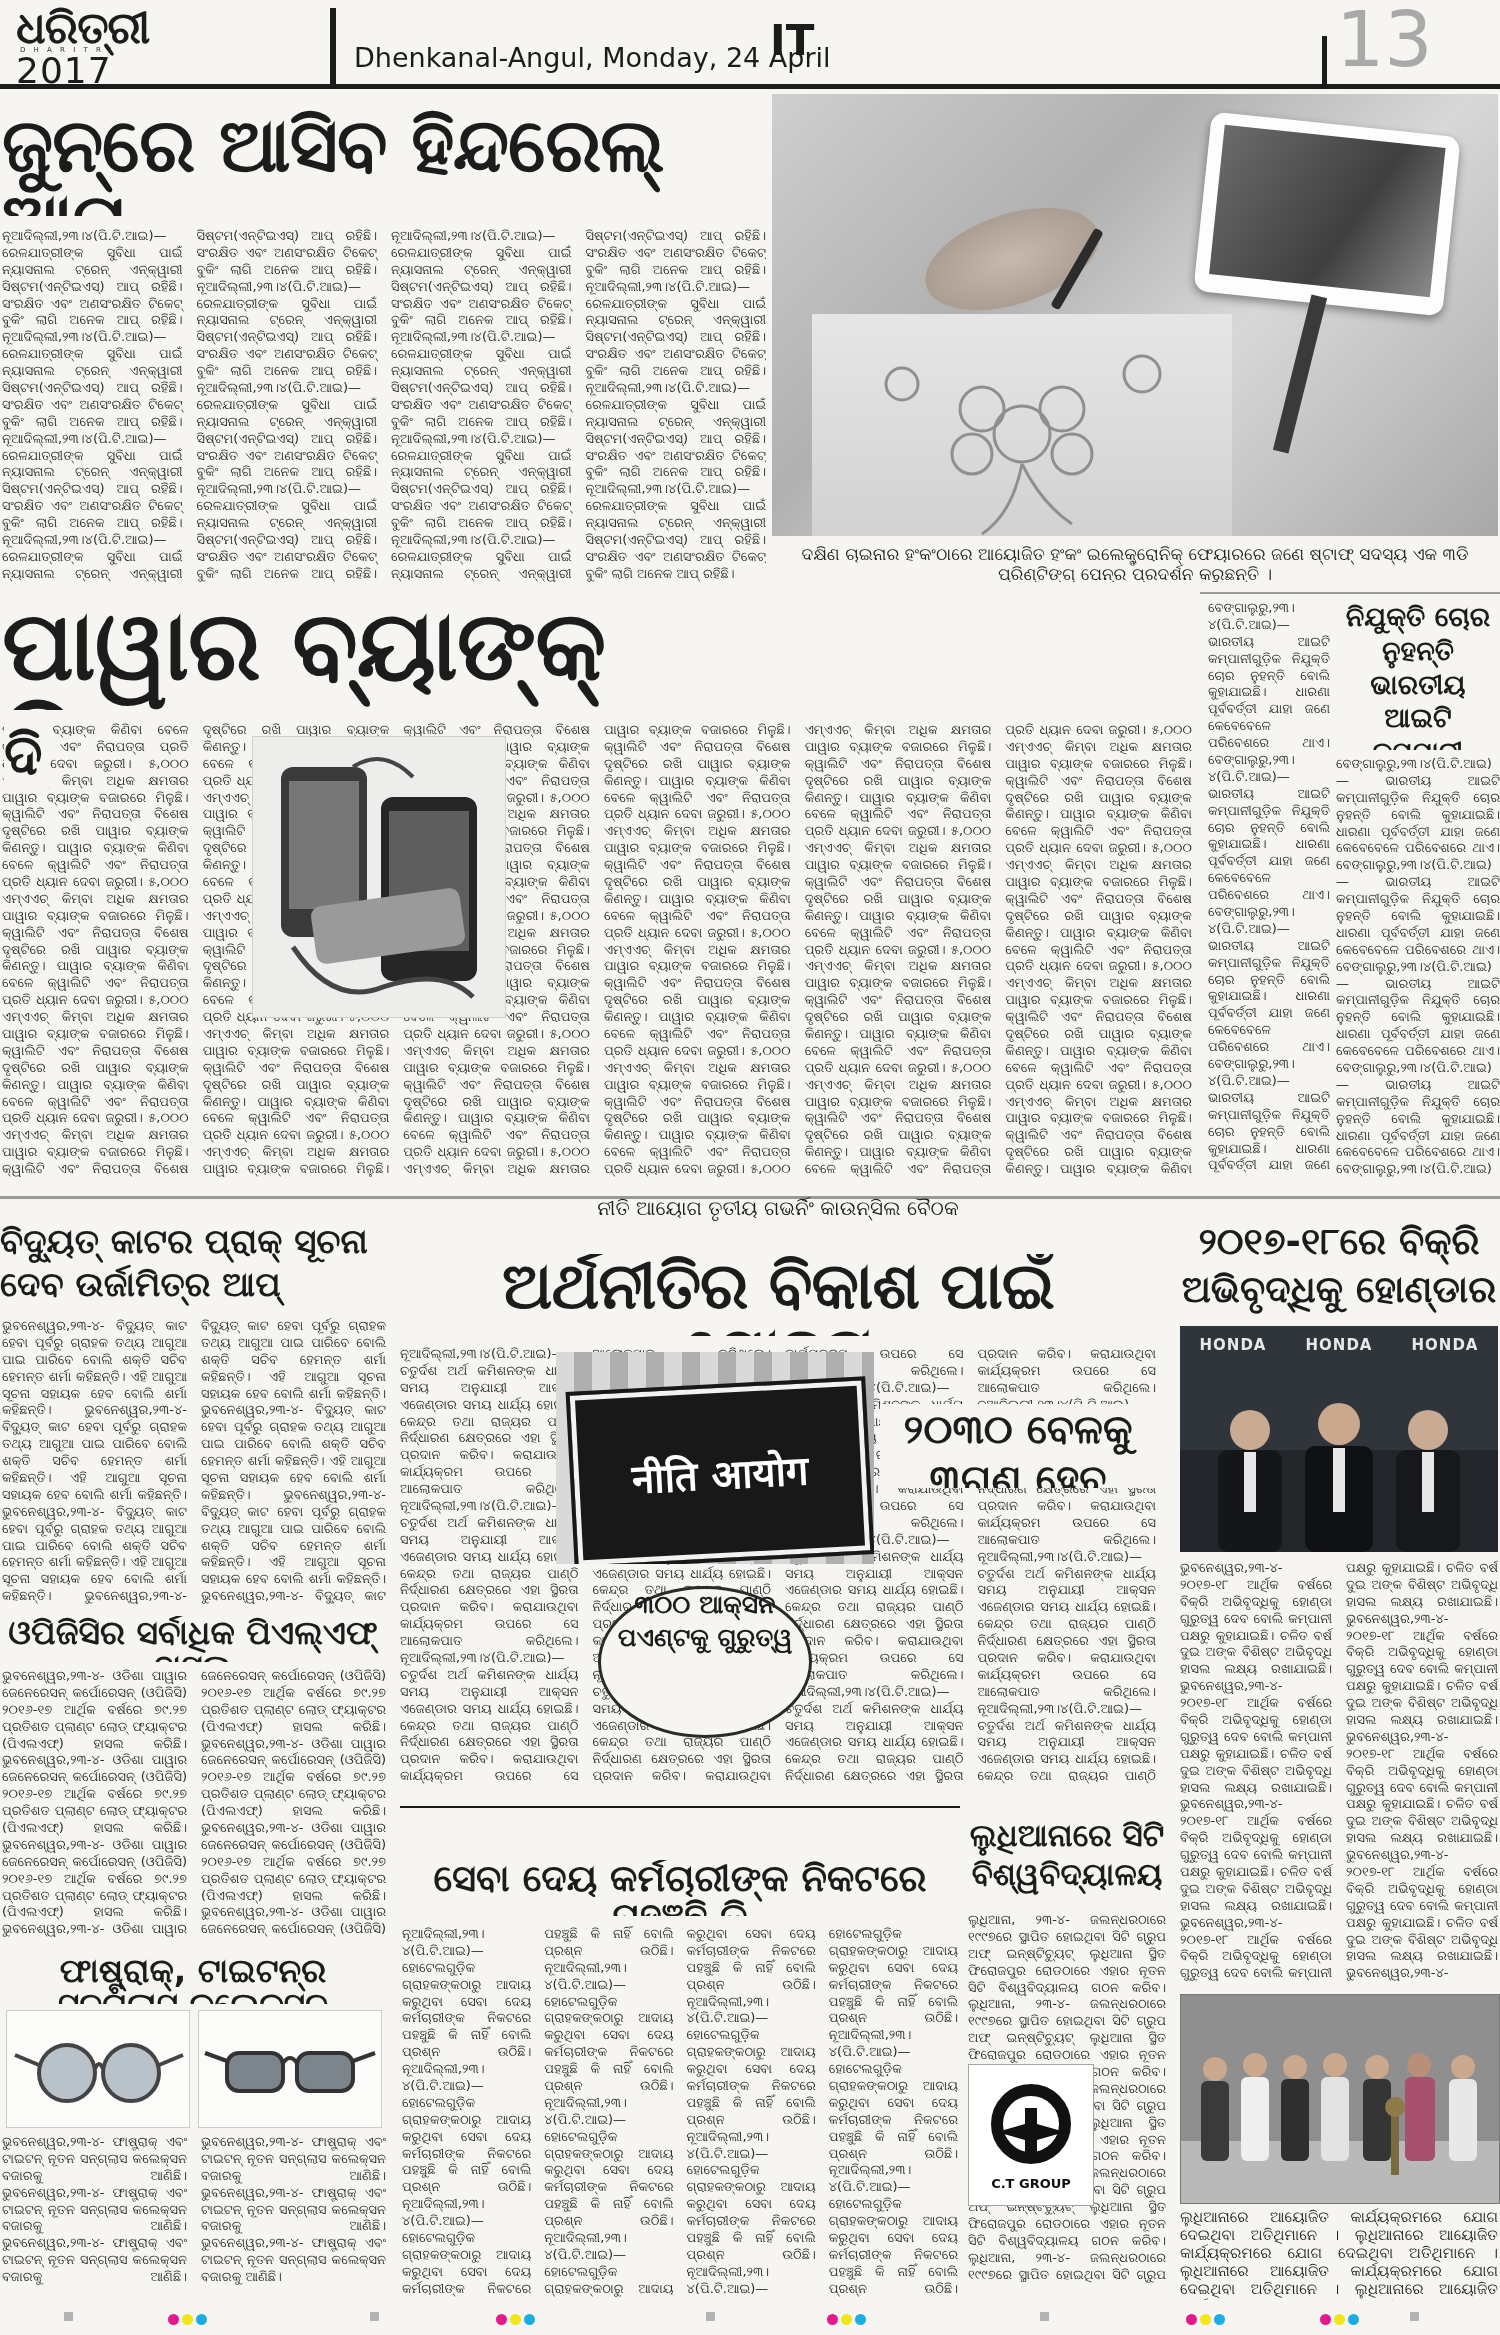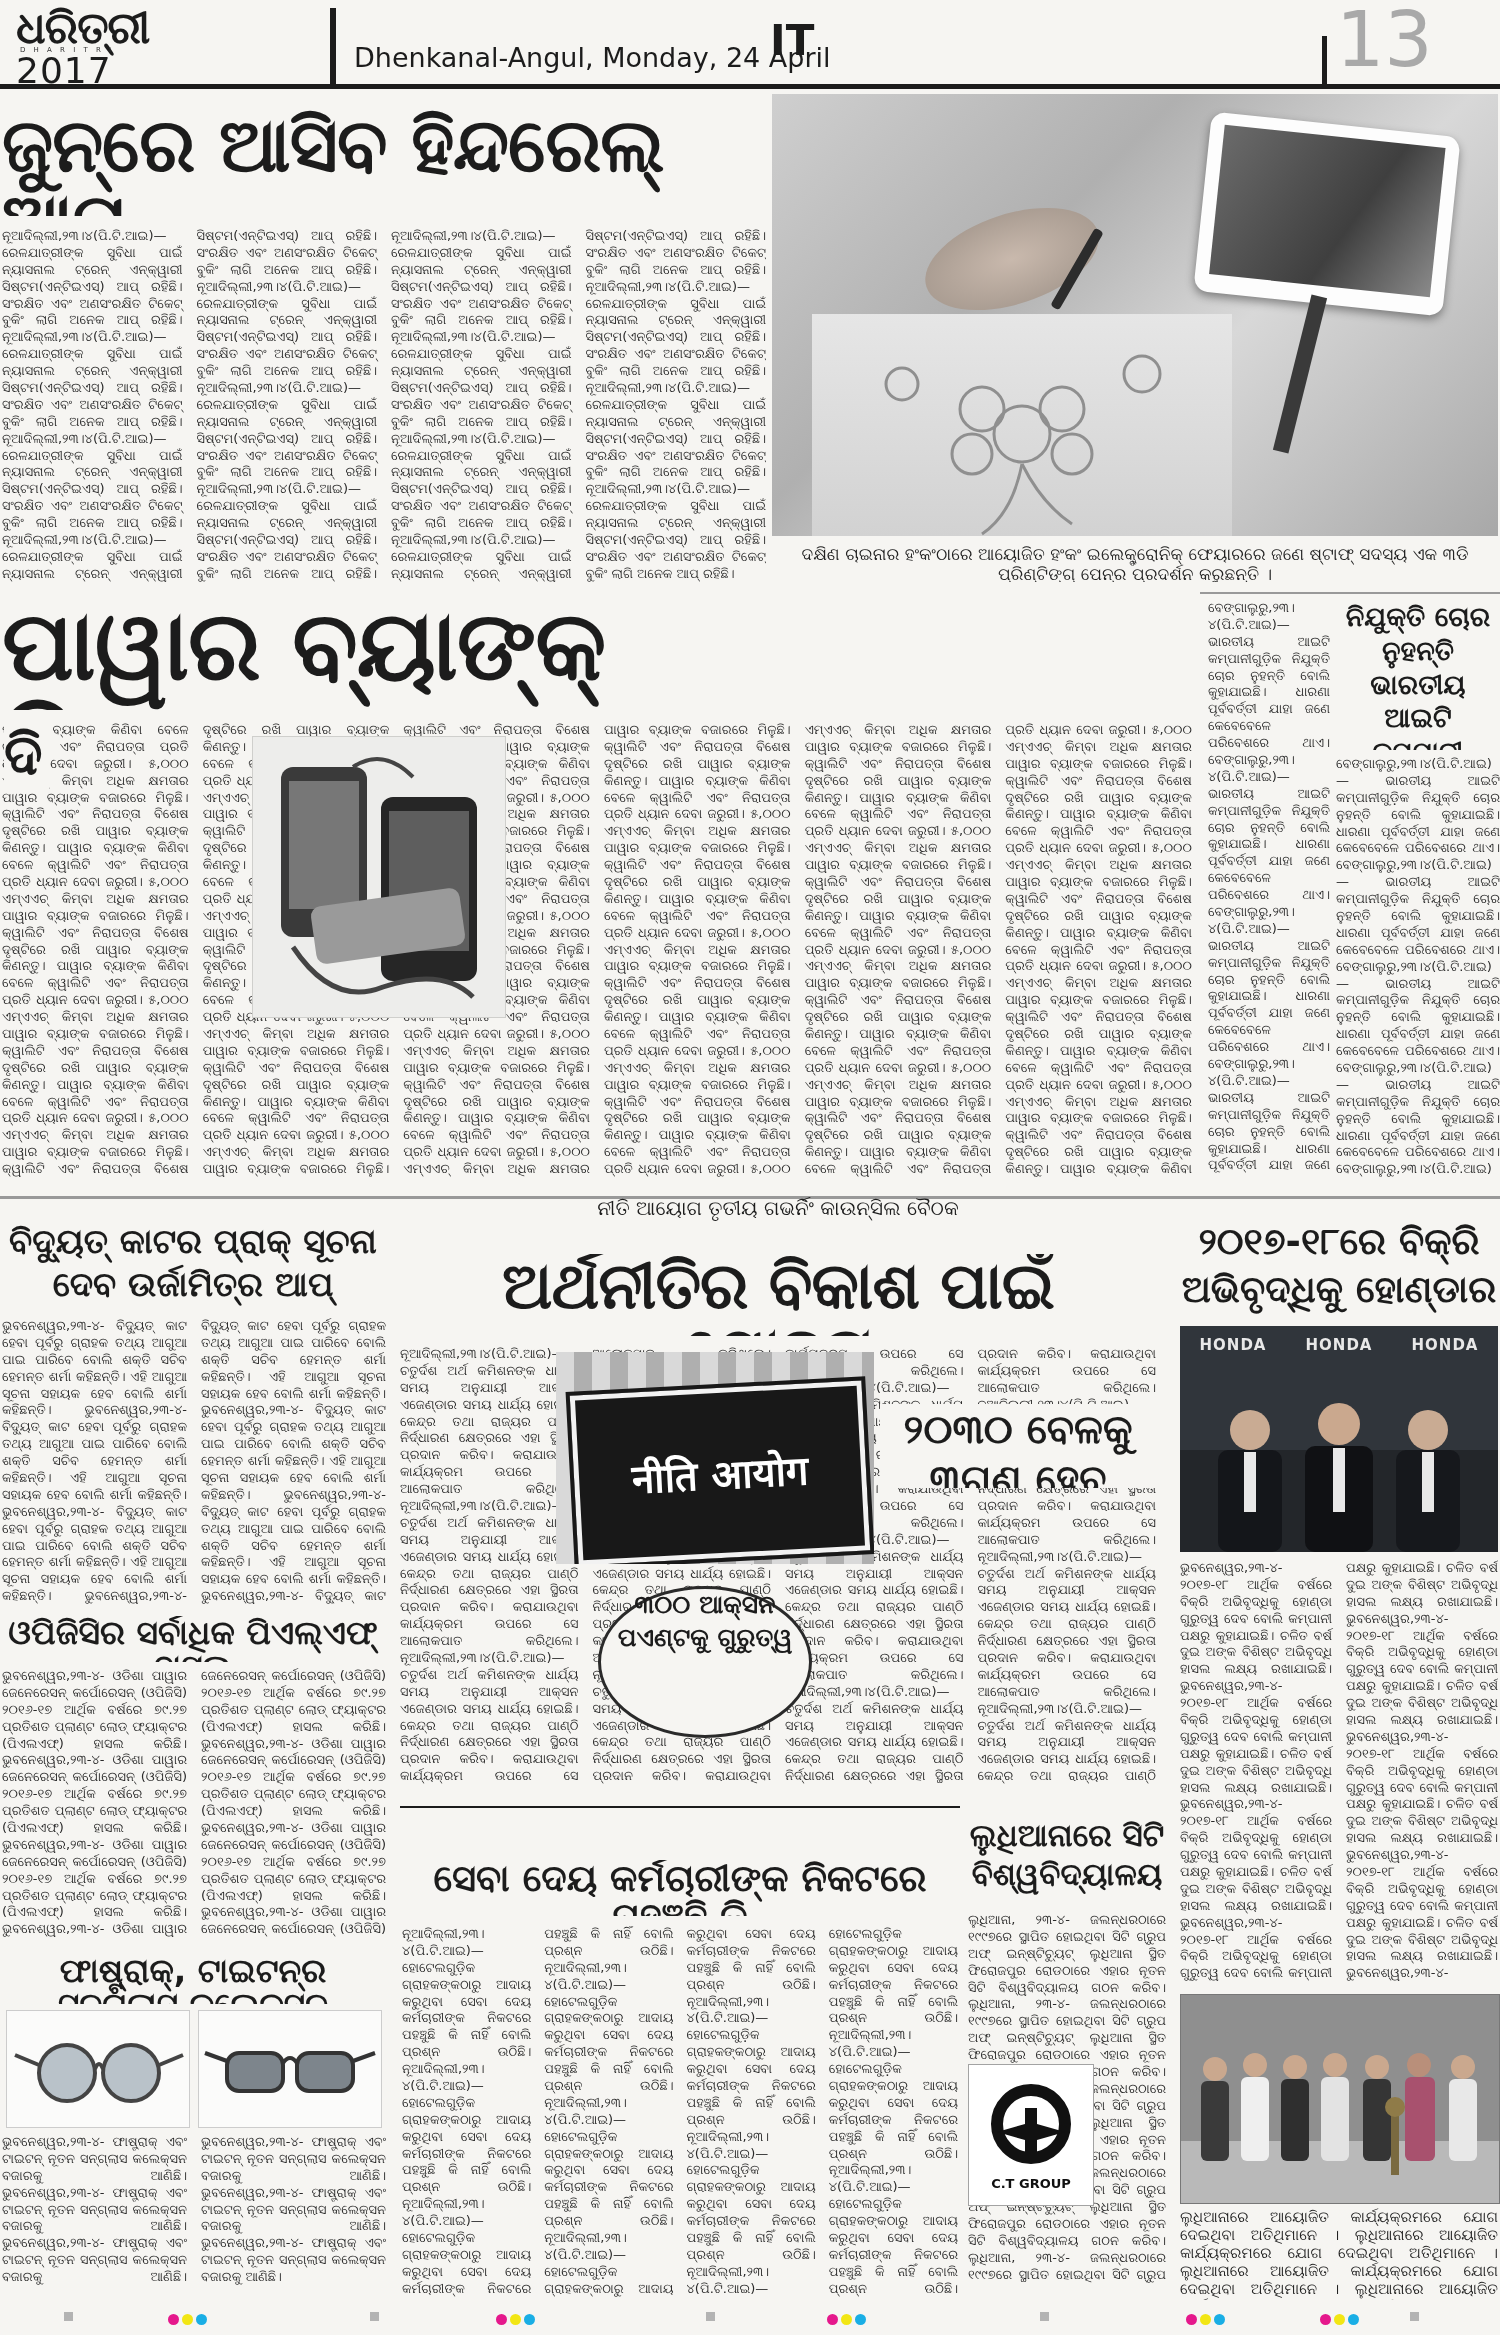--- a/index.html
+++ b/index.html
@@ -78,21 +78,21 @@
       <rect x="128" y="60" width="96" height="184" rx="12" fill="#262626"></rect>
       <rect x="136" y="74" width="80" height="140" fill="#5e5e5e"></rect>
       <rect x="60" y="160" width="150" height="58" rx="10" fill="#9a9a9a" transform="rotate(-8 135 189)"></rect>
       <path d="M40 210 q40 60 90 40 q60 -20 90 10" stroke="#444" stroke-width="5" fill="none"></path>
       <path d="M100 30 q30 -20 60 10" stroke="#444" stroke-width="4" fill="none"></path>
     </svg>
   </div>
 
   <div class="abs colrule" style="left:0;top:1196px;width:1500px;height:3px;"></div>
 
-  <div class="abs headline" style="left:0px;top:1220px;width:386px;height:90px;font-size:34px;text-align:center;line-height:1.25;letter-spacing:0;">ବିଦ୍ୟୁତ୍ କାଟର ପ୍ରାକ୍ ସୂଚନା ଦେବ ଉର୍ଜାମିତ୍ର ଆପ୍</div>
+  <div class="abs headline" style="left:0px;top:1220px;width:386px;height:90px;font-size:34px;text-align:left;line-height:1.25;letter-spacing:0;">ବିଦ୍ୟୁତ୍ କାଟର ପ୍ରାକ୍ ସୂଚନା ଦେବ ଉର୍ଜାମିତ୍ର ଆପ୍</div>
   <div class="abs bodytext" style="left:2px;top:1318px;width:384px;height:288px;columns:2;column-gap:14px;">ଭୁବନେଶ୍ୱର,୨୩-୪- ବିଦ୍ୟୁତ୍ କାଟ ହେବା ପୂର୍ବରୁ ଗ୍ରାହକ ତଥ୍ୟ ଆଗୁଆ ପାଇ ପାରିବେ ବୋଲି ଶକ୍ତି ସଚିବ ହେମନ୍ତ ଶର୍ମା କହିଛନ୍ତି। ଏହି ଆଗୁଆ ସୂଚନା ସହାୟକ ହେବ ବୋଲି ଶର୍ମା କହିଛନ୍ତି। ଭୁବନେଶ୍ୱର,୨୩-୪- ବିଦ୍ୟୁତ୍ କାଟ ହେବା ପୂର୍ବରୁ ଗ୍ରାହକ ତଥ୍ୟ ଆଗୁଆ ପାଇ ପାରିବେ ବୋଲି ଶକ୍ତି ସଚିବ ହେମନ୍ତ ଶର୍ମା କହିଛନ୍ତି। ଏହି ଆଗୁଆ ସୂଚନା ସହାୟକ ହେବ ବୋଲି ଶର୍ମା କହିଛନ୍ତି। ଭୁବନେଶ୍ୱର,୨୩-୪- ବିଦ୍ୟୁତ୍ କାଟ ହେବା ପୂର୍ବରୁ ଗ୍ରାହକ ତଥ୍ୟ ଆଗୁଆ ପାଇ ପାରିବେ ବୋଲି ଶକ୍ତି ସଚିବ ହେମନ୍ତ ଶର୍ମା କହିଛନ୍ତି। ଏହି ଆଗୁଆ ସୂଚନା ସହାୟକ ହେବ ବୋଲି ଶର୍ମା କହିଛନ୍ତି। ଭୁବନେଶ୍ୱର,୨୩-୪- ବିଦ୍ୟୁତ୍ କାଟ ହେବା ପୂର୍ବରୁ ଗ୍ରାହକ ତଥ୍ୟ ଆଗୁଆ ପାଇ ପାରିବେ ବୋଲି ଶକ୍ତି ସଚିବ ହେମନ୍ତ ଶର୍ମା କହିଛନ୍ତି। ଏହି ଆଗୁଆ ସୂଚନା ସହାୟକ ହେବ ବୋଲି ଶର୍ମା କହିଛନ୍ତି। ଭୁବନେଶ୍ୱର,୨୩-୪- ବିଦ୍ୟୁତ୍ କାଟ ହେବା ପୂର୍ବରୁ ଗ୍ରାହକ ତଥ୍ୟ ଆଗୁଆ ପାଇ ପାରିବେ ବୋଲି ଶକ୍ତି ସଚିବ ହେମନ୍ତ ଶର୍ମା କହିଛନ୍ତି। ଏହି ଆଗୁଆ ସୂଚନା ସହାୟକ ହେବ ବୋଲି ଶର୍ମା କହିଛନ୍ତି। ଭୁବନେଶ୍ୱର,୨୩-୪- ବିଦ୍ୟୁତ୍ କାଟ ହେବା ପୂର୍ବରୁ ଗ୍ରାହକ ତଥ୍ୟ ଆଗୁଆ ପାଇ ପାରିବେ ବୋଲି ଶକ୍ତି ସଚିବ ହେମନ୍ତ ଶର୍ମା କହିଛନ୍ତି। ଏହି ଆଗୁଆ ସୂଚନା ସହାୟକ ହେବ ବୋଲି ଶର୍ମା କହିଛନ୍ତି। ଭୁବନେଶ୍ୱର,୨୩-୪- ବିଦ୍ୟୁତ୍ କାଟ ହେବା ପୂର୍ବରୁ ଗ୍ରାହକ ତଥ୍ୟ ଆଗୁଆ ପାଇ ପାରିବେ ବୋଲି ଶକ୍ତି ସଚିବ ହେମନ୍ତ ଶର୍ମା କହିଛନ୍ତି। ଏହି ଆଗୁଆ ସୂଚନା ସହାୟକ ହେବ ବୋଲି ଶର୍ମା କହିଛନ୍ତି। ଭୁବନେଶ୍ୱର,୨୩-୪- ବିଦ୍ୟୁତ୍ କାଟ ହେବା ପୂର୍ବରୁ ଗ୍ରାହକ ତଥ୍ୟ ଆଗୁଆ ପାଇ ପାରିବେ ବୋଲି ଶକ୍ତି ସଚିବ ହେମନ୍ତ ଶର୍ମା କହିଛନ୍ତି। ଏହି ଆଗୁଆ ସୂଚନା ସହାୟକ ହେବ ବୋଲି ଶର୍ମା କହିଛନ୍ତି।</div>
 
   <div class="abs headline" style="left:0px;top:1616px;width:386px;height:46px;font-size:33px;text-align:center;letter-spacing:0;">ଓପିଜିସିର ସର୍ବାଧିକ ପିଏଲ୍ଏଫ୍ ହାସଲ</div>
   <div class="abs bodytext" style="left:2px;top:1668px;width:384px;height:276px;columns:2;column-gap:14px;">ଭୁବନେଶ୍ୱର,୨୩-୪- ଓଡିଶା ପାୱାର ଜେନେରେସନ୍ କର୍ପୋରେସନ୍ (ଓପିଜିସି) ୨୦୧୬-୧୭ ଆର୍ଥିକ ବର୍ଷରେ ୭୯.୨୭ ପ୍ରତିଶତ ପ୍ଲାଣ୍ଟ ଲୋଡ୍ ଫ୍ୟାକ୍ଟର (ପିଏଲଏଫ୍) ହାସଲ କରିଛି। ଭୁବନେଶ୍ୱର,୨୩-୪- ଓଡିଶା ପାୱାର ଜେନେରେସନ୍ କର୍ପୋରେସନ୍ (ଓପିଜିସି) ୨୦୧୬-୧୭ ଆର୍ଥିକ ବର୍ଷରେ ୭୯.୨୭ ପ୍ରତିଶତ ପ୍ଲାଣ୍ଟ ଲୋଡ୍ ଫ୍ୟାକ୍ଟର (ପିଏଲଏଫ୍) ହାସଲ କରିଛି। ଭୁବନେଶ୍ୱର,୨୩-୪- ଓଡିଶା ପାୱାର ଜେନେରେସନ୍ କର୍ପୋରେସନ୍ (ଓପିଜିସି) ୨୦୧୬-୧୭ ଆର୍ଥିକ ବର୍ଷରେ ୭୯.୨୭ ପ୍ରତିଶତ ପ୍ଲାଣ୍ଟ ଲୋଡ୍ ଫ୍ୟାକ୍ଟର (ପିଏଲଏଫ୍) ହାସଲ କରିଛି। ଭୁବନେଶ୍ୱର,୨୩-୪- ଓଡିଶା ପାୱାର ଜେନେରେସନ୍ କର୍ପୋରେସନ୍ (ଓପିଜିସି) ୨୦୧୬-୧୭ ଆର୍ଥିକ ବର୍ଷରେ ୭୯.୨୭ ପ୍ରତିଶତ ପ୍ଲାଣ୍ଟ ଲୋଡ୍ ଫ୍ୟାକ୍ଟର (ପିଏଲଏଫ୍) ହାସଲ କରିଛି। ଭୁବନେଶ୍ୱର,୨୩-୪- ଓଡିଶା ପାୱାର ଜେନେରେସନ୍ କର୍ପୋରେସନ୍ (ଓପିଜିସି) ୨୦୧୬-୧୭ ଆର୍ଥିକ ବର୍ଷରେ ୭୯.୨୭ ପ୍ରତିଶତ ପ୍ଲାଣ୍ଟ ଲୋଡ୍ ଫ୍ୟାକ୍ଟର (ପିଏଲଏଫ୍) ହାସଲ କରିଛି। ଭୁବନେଶ୍ୱର,୨୩-୪- ଓଡିଶା ପାୱାର ଜେନେରେସନ୍ କର୍ପୋରେସନ୍ (ଓପିଜିସି) ୨୦୧୬-୧୭ ଆର୍ଥିକ ବର୍ଷରେ ୭୯.୨୭ ପ୍ରତିଶତ ପ୍ଲାଣ୍ଟ ଲୋଡ୍ ଫ୍ୟାକ୍ଟର (ପିଏଲଏଫ୍) ହାସଲ କରିଛି। ଭୁବନେଶ୍ୱର,୨୩-୪- ଓଡିଶା ପାୱାର ଜେନେରେସନ୍ କର୍ପୋରେସନ୍ (ଓପିଜିସି) ୨୦୧୬-୧୭ ଆର୍ଥିକ ବର୍ଷରେ ୭୯.୨୭ ପ୍ରତିଶତ ପ୍ଲାଣ୍ଟ ଲୋଡ୍ ଫ୍ୟାକ୍ଟର (ପିଏଲଏଫ୍) ହାସଲ କରିଛି। ଭୁବନେଶ୍ୱର,୨୩-୪- ଓଡିଶା ପାୱାର ଜେନେରେସନ୍ କର୍ପୋରେସନ୍ (ଓପିଜିସି) ୨୦୧୬-୧୭ ଆର୍ଥିକ ବର୍ଷରେ ୭୯.୨୭ ପ୍ରତିଶତ ପ୍ଲାଣ୍ଟ ଲୋଡ୍ ଫ୍ୟାକ୍ଟର (ପିଏଲଏଫ୍) ହାସଲ କରିଛି।</div>
 
   <div class="abs headline" style="left:0px;top:1954px;width:386px;height:50px;font-size:33px;text-align:center;letter-spacing:0;">ଫାଷ୍ଟ୍ରାକ୍, ଟାଇଟନ୍‌ର ସନ୍‌ଗ୍ଲାସ କଲେକ୍ସନ</div>
   <div class="abs" style="left:6px;top:2010px;width:182px;height:116px;background:#fbfbfa;border:1px solid #ccc;">
     <svg width="182" height="116">
       <g fill="none" stroke="#444" stroke-width="4">
         <circle cx="60" cy="62" r="28" fill="#b9c2c9"></circle>

